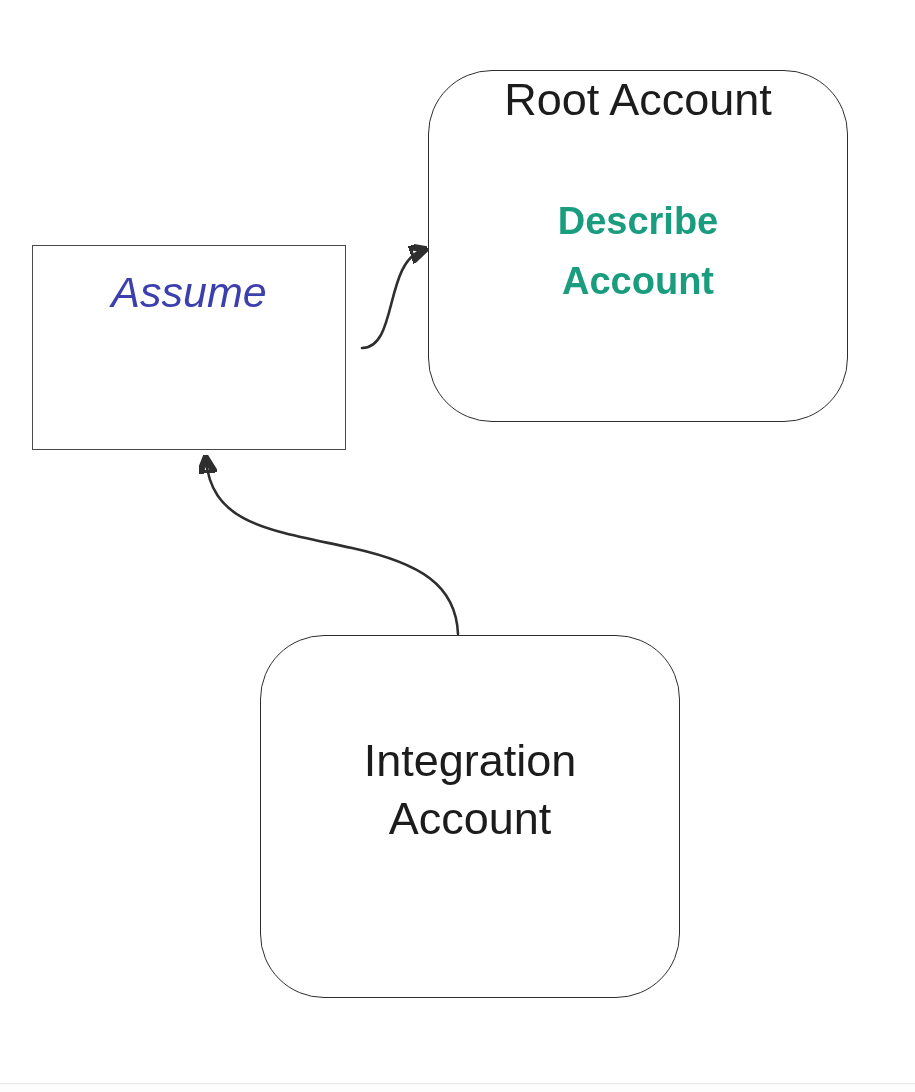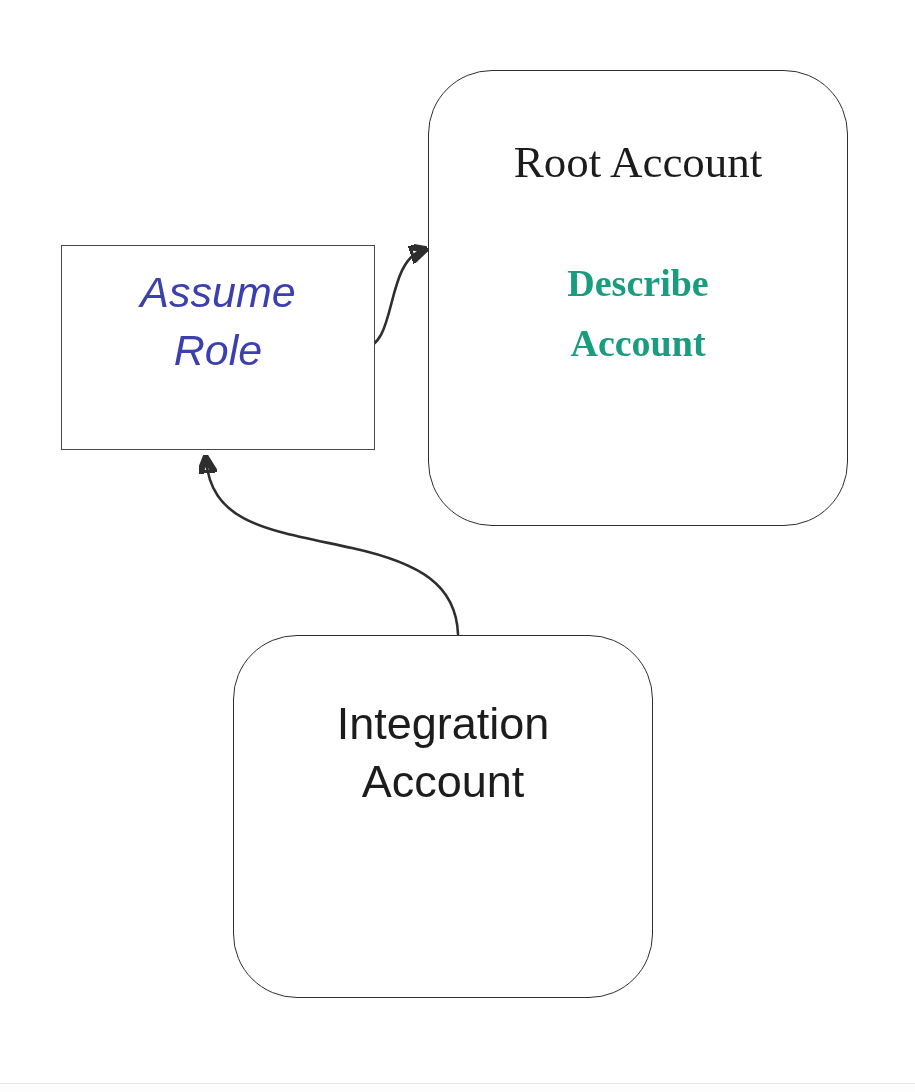--- a/index.html
+++ b/index.html
@@ -45,24 +45,24 @@
     font-size:38px;
     font-weight:700;
     line-height:60px;
   }
   .node-note{
     color:var(--blue);
     font-size:43px;
     font-style:italic;
     line-height:58px;
   }
-  #node-root{left:428px;top:70px;width:420px;height:456px;padding-top:62px;font-family:Liberation Serif, serif;}
+  #node-root{left:428px;top:70px;width:420px;height:352px;}
   #node-root .node-title{margin-bottom:62px;}
-  #node-assume{left:61px;top:245px;width:314px;height:205px;padding-top:17px;}
-  #node-integration{left:233px;top:635px;width:420px;height:363px;padding-top:59px;}
+  #node-assume{left:32px;top:245px;width:314px;height:205px;padding-top:17px;}
+  #node-integration{left:260px;top:635px;width:420px;height:363px;padding-top:96px;}
   .bottom-divider{
     position:absolute;
     left:0;top:1083px;width:915px;height:9px;
     border-top:1px solid #e5e5ea;
     background:#fdfdfe;
   }
 </style>
 </head>
 <body>
 
@@ -84,21 +84,20 @@
     </div>
     <div class="node-action">
       <div>Describe</div>
       <div>Account</div>
     </div>
   </div>
 
   <div class="node rect" id="node-assume">
     <div class="node-note">
       <div>Assume</div>
-      <div>Role</div>
     </div>
   </div>
 
   <div class="node rounded" id="node-integration">
     <div class="node-title">
       <div>Integration</div>
       <div>Account</div>
     </div>
   </div>
 

